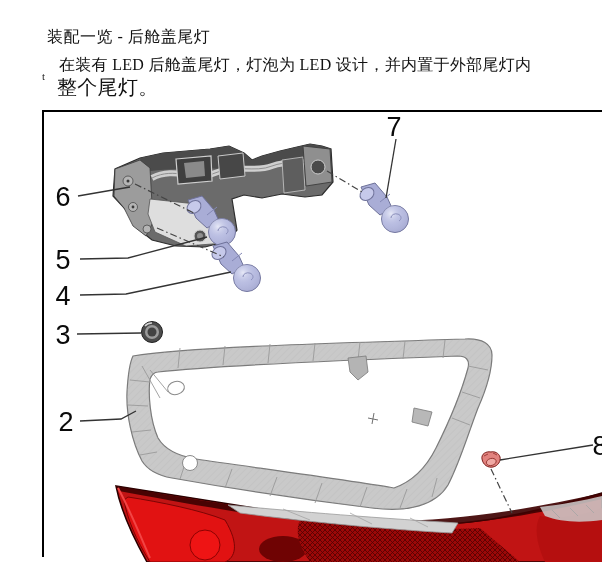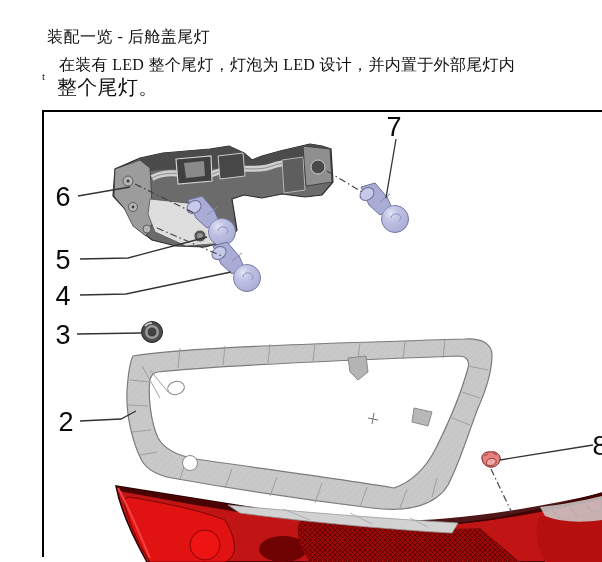--- a/index.html
+++ b/index.html
@@ -15,21 +15,21 @@
   .margin-t{left:42px;top:70px;font-size:11px;color:#222;}
   svg{position:absolute;left:0;top:0;}
   .plabel{font-family:"Liberation Sans","DejaVu Sans",sans-serif;font-size:27px;fill:#0a0a0a;}
 </style>
 </head>
 <body>
 
 <div class="page">
 
   <div class="txt title">装配一览 - 后舱盖尾灯</div>
-  <div class="txt line1">在装有 LED 整个尾灯，灯泡为 LED 设计，并内置于外部尾灯内</div>
+  <div class="txt line1">在装有 LED 后舱盖尾灯，灯泡为 LED 设计，并内置于外部尾灯内</div>
   <div class="txt line2">整个尾灯。</div>
   <div class="txt margin-t">t</div>
 
   <svg width="602" height="562" viewBox="0 0 602 562">
     <defs>
       <radialGradient id="bulbGrad" cx="0.35" cy="0.3" r="0.75">
         <stop offset="0" stop-color="#e9ebf8" stop-opacity="0.95"></stop>
         <stop offset="0.55" stop-color="#c0c4e6" stop-opacity="0.25"></stop>
         <stop offset="1" stop-color="#8d90bb" stop-opacity="0.35"></stop>
       </radialGradient>

